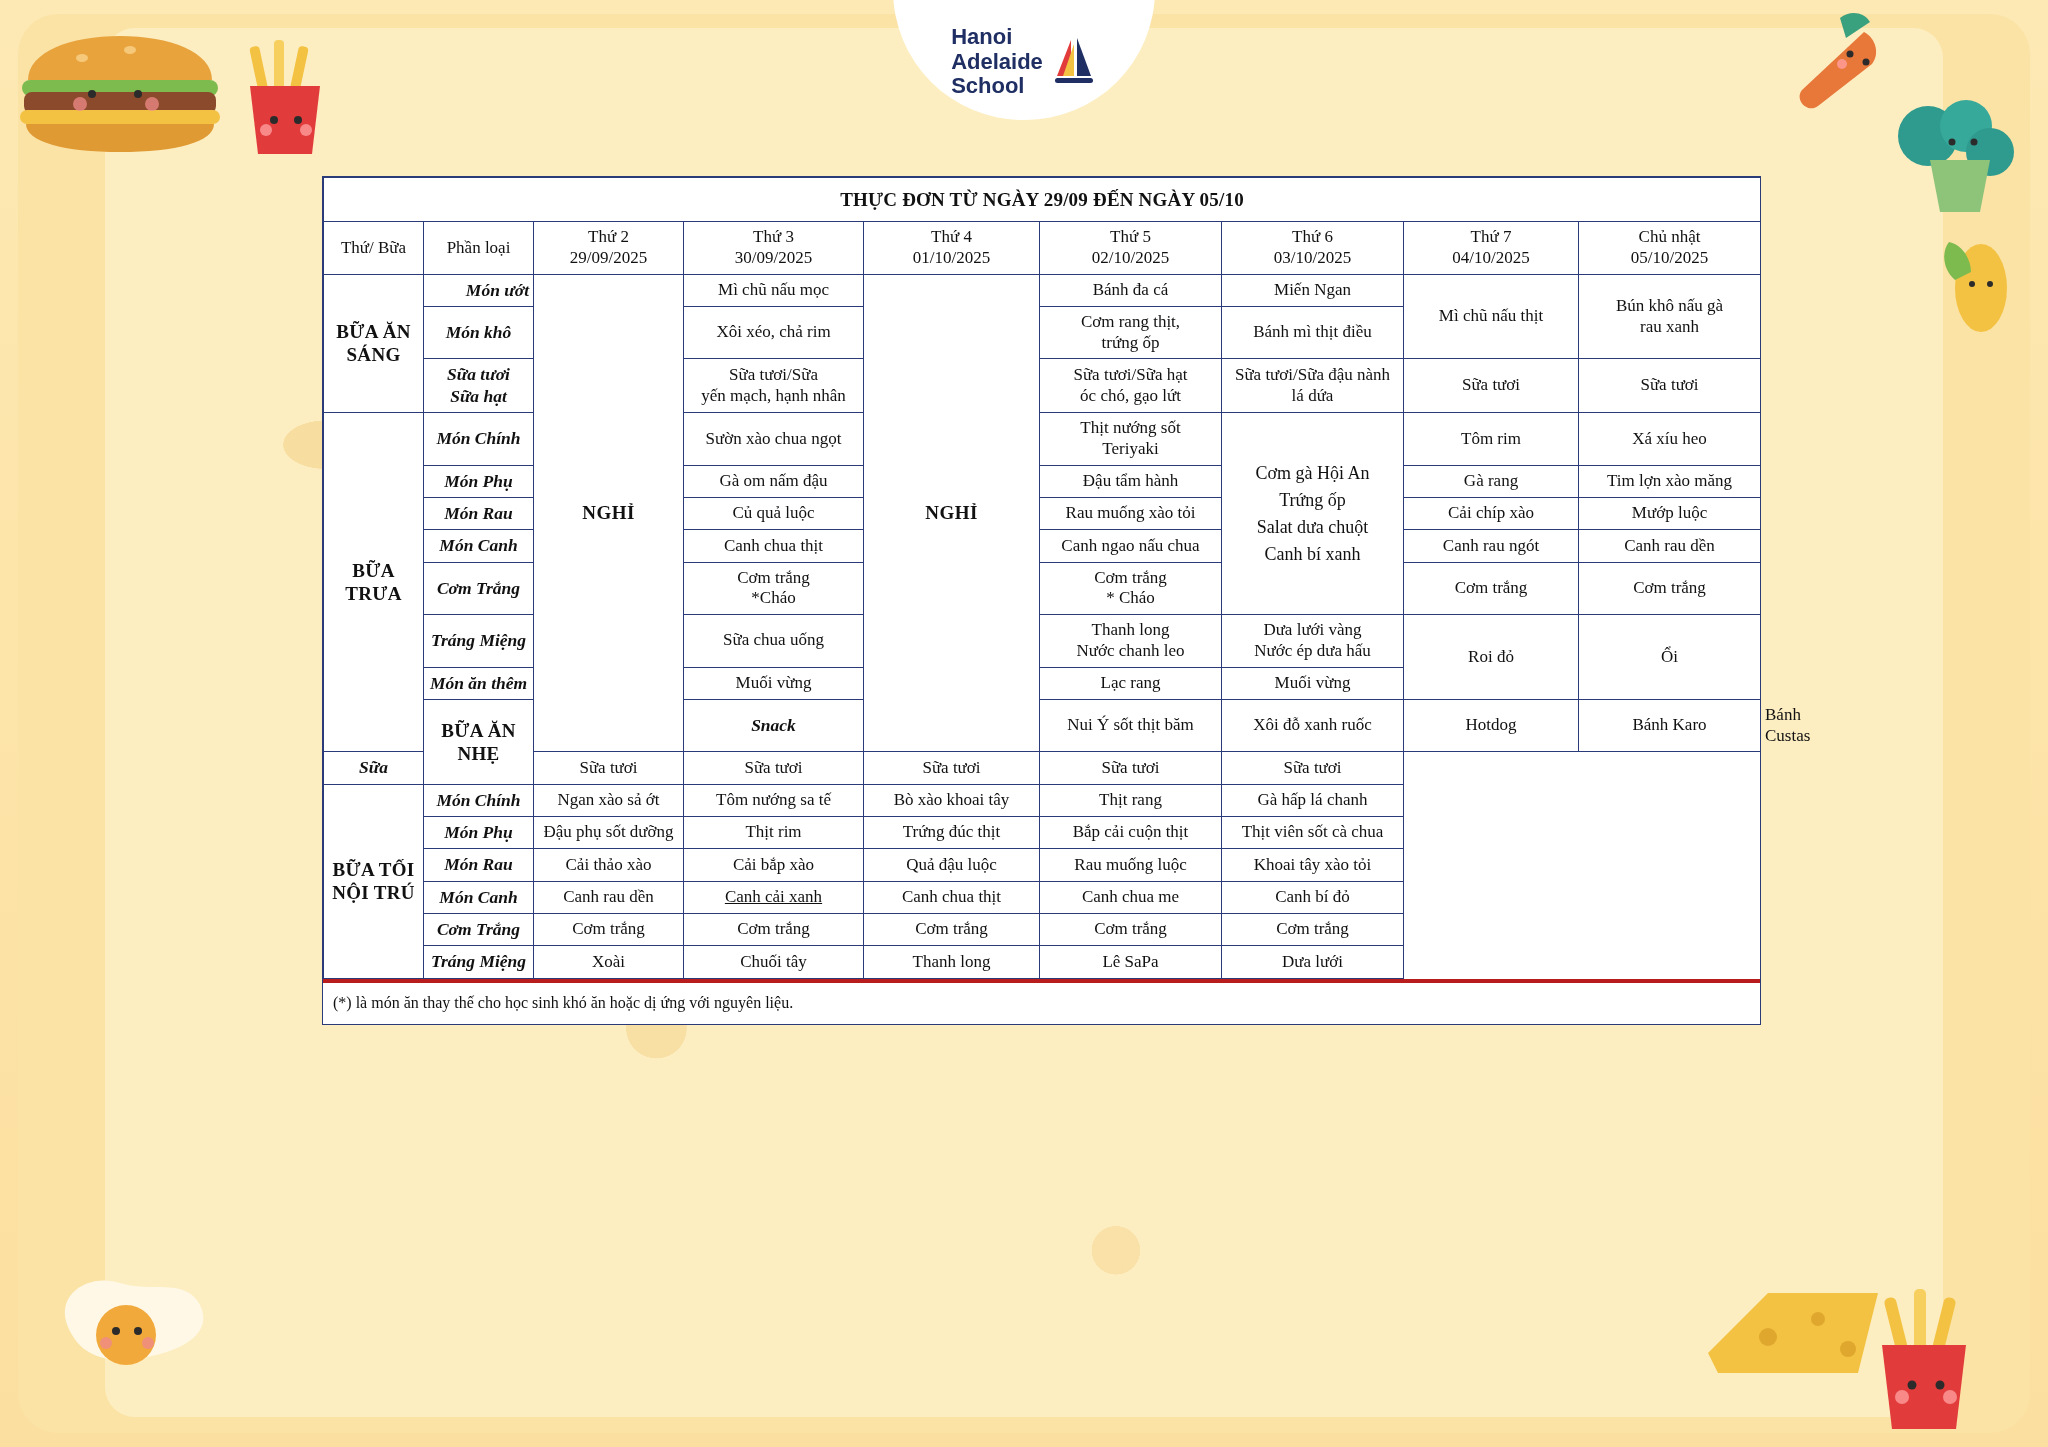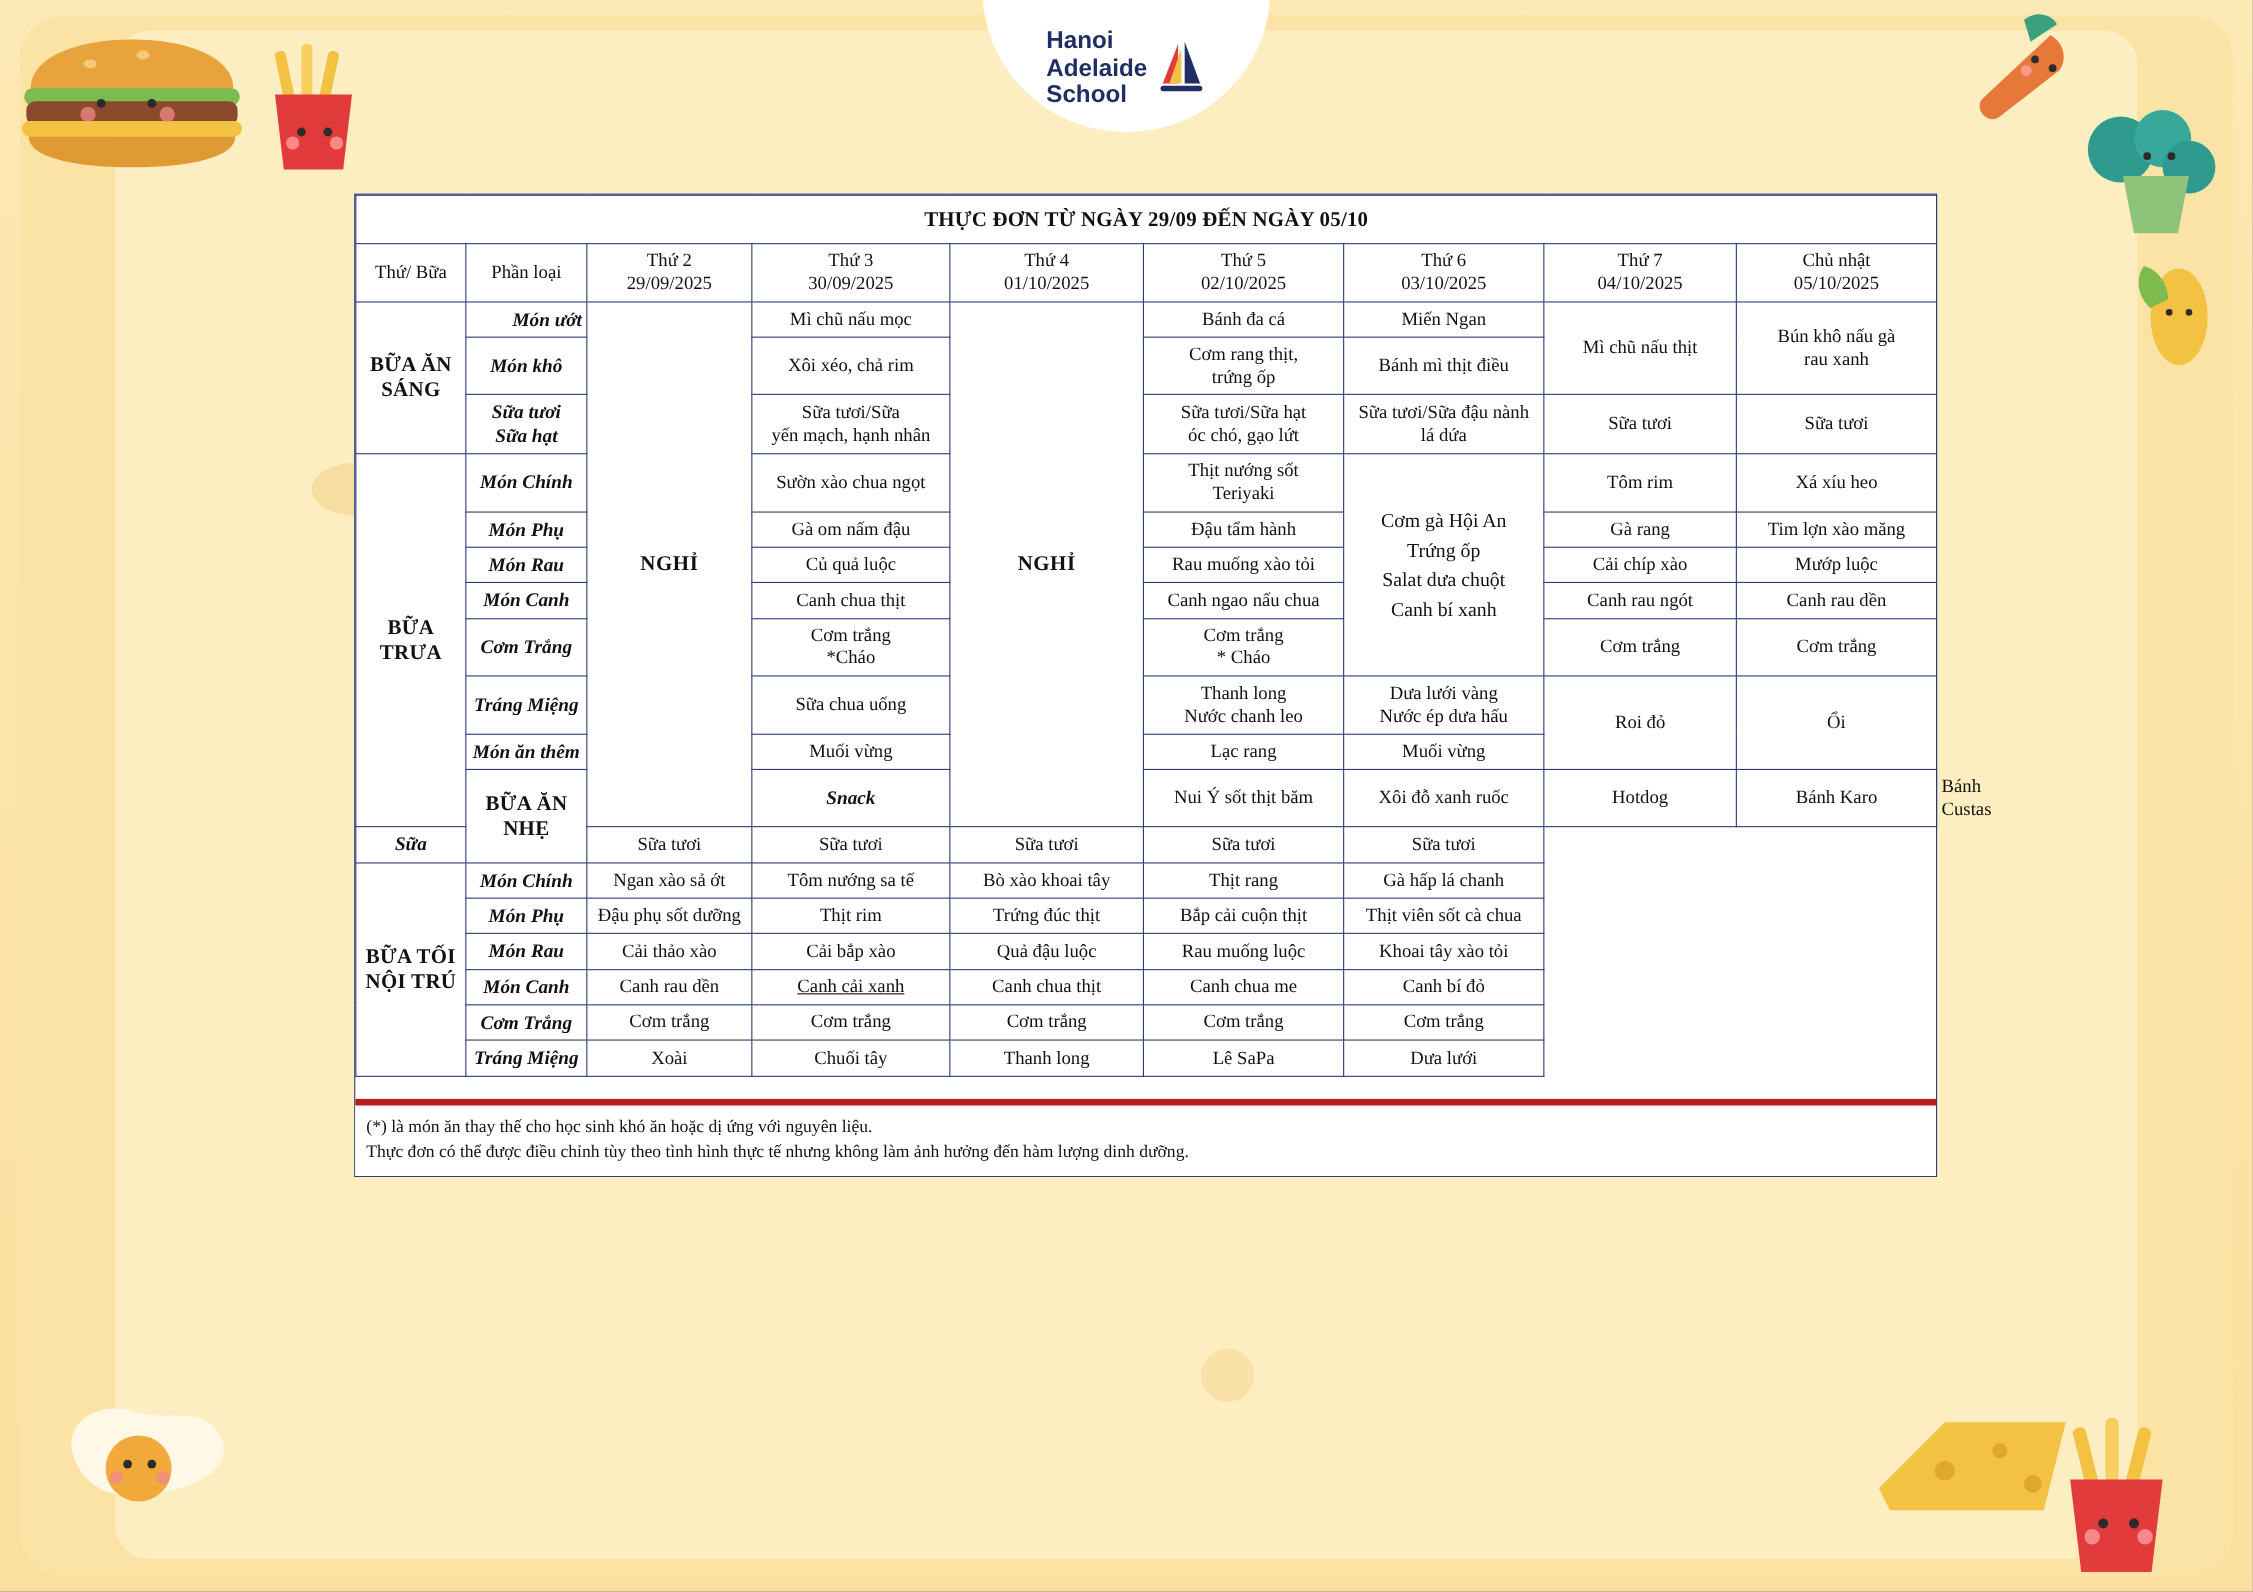--- a/index.html
+++ b/index.html
@@ -78,25 +78,24 @@
     line-height:1.22;
   }
   .title-row td{
     font-weight:bold;font-size:19px;letter-spacing:.2px;padding:10px 4px;
   }
   .meal-label{font-weight:bold;font-size:19px;letter-spacing:.3px;}
   .cat{font-style:italic;font-weight:bold;font-size:17.5px;}
   .rest{font-weight:bold;font-size:19px;letter-spacing:.5px;}
   .combo{font-weight:normal;font-size:18px;line-height:1.5;}
   .notes{
-    border-top:6px solid #b91c1c;
+    border-top:4px solid #b91c1c;
     padding:8px 10px 10px 10px;
     font-size:16px;color:#111;line-height:1.45;text-align:left;
     background:#fff;
-    margin-top:20px;
   }
   .notes div{white-space:pre-wrap;}
 
   
   .art{position:absolute;z-index:2;pointer-events:none;}
   .burger{left:10px;top:28px;width:220px;height:130px;}
   .fries-tl{left:230px;top:40px;width:110px;height:120px;}
   .carrot{right:150px;top:10px;width:120px;height:110px;}
   .broccoli{right:18px;top:90px;width:150px;height:130px;}
   .corn{right:22px;top:230px;width:90px;height:110px;}
@@ -402,16 +401,15 @@
           <td style="white-space: pre-line;">Xoài</td>
           <td style="white-space: pre-line;">Chuối tây</td>
           <td style="white-space: pre-line;">Thanh long</td>
           <td style="white-space: pre-line;">Lê SaPa</td>
           <td style="white-space: pre-line;">Dưa lưới</td>
         </tr>
       </tbody>
     </table>
     <div class="notes">
       <div style="white-space: pre-line;">(*) là món ăn thay thế cho học sinh khó ăn hoặc dị ứng với nguyên liệu.</div>
-      <div style="white-space: pre-line;">Thực đơn có thể được điều chỉnh tùy theo tình hình thực tế nhưng không làm ảnh hưởng đến hàm lượng dinh dưỡng.</div>
     </div>
   </div>
 </div>
 
 </body></html>

